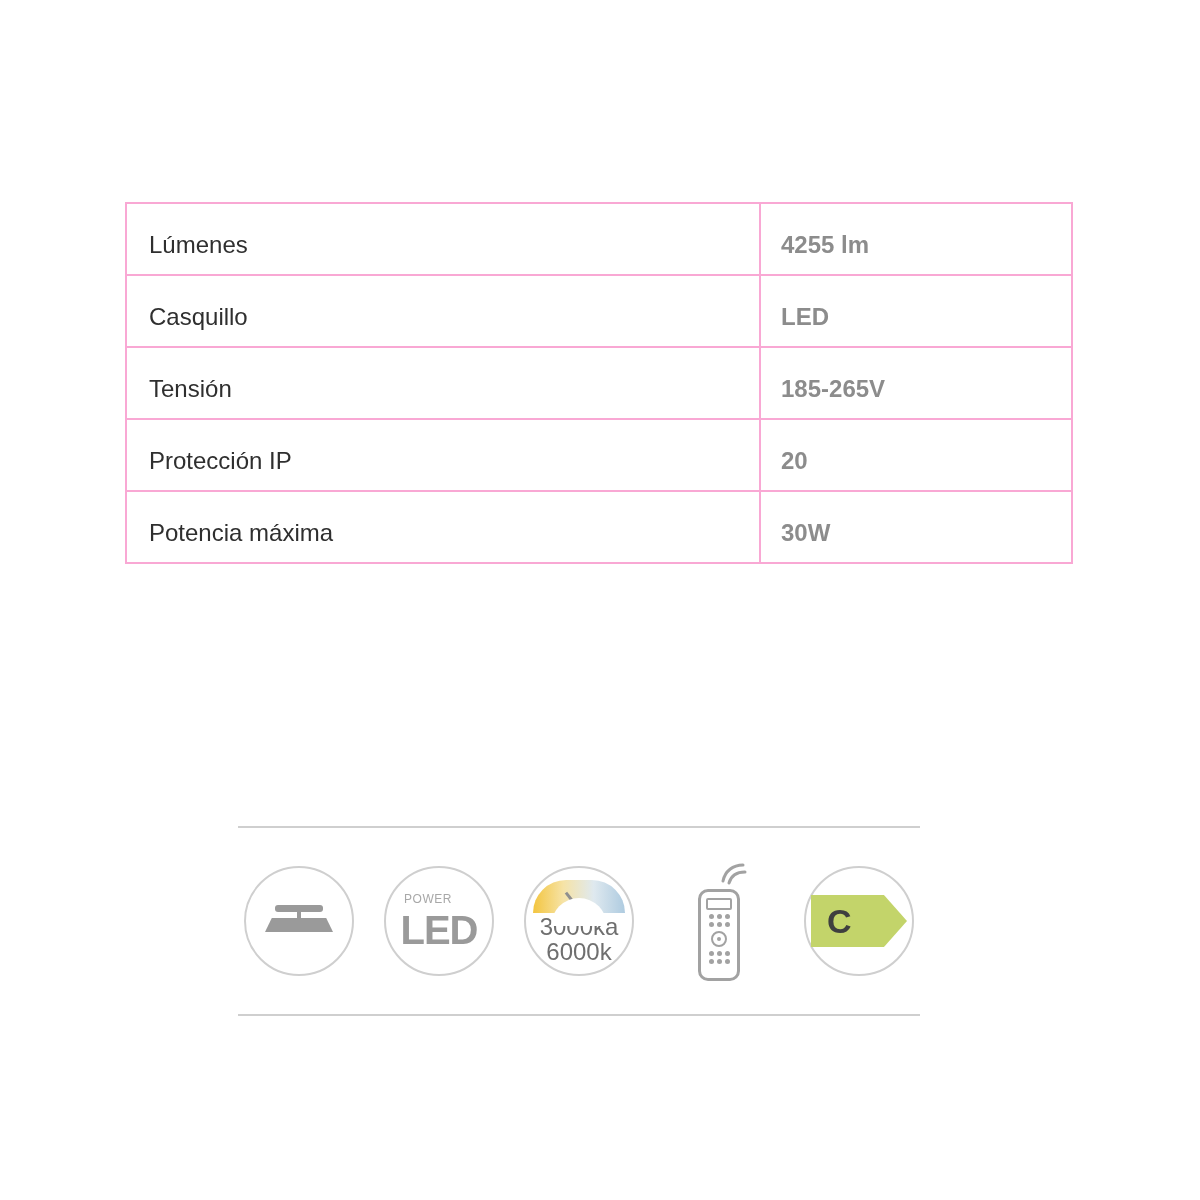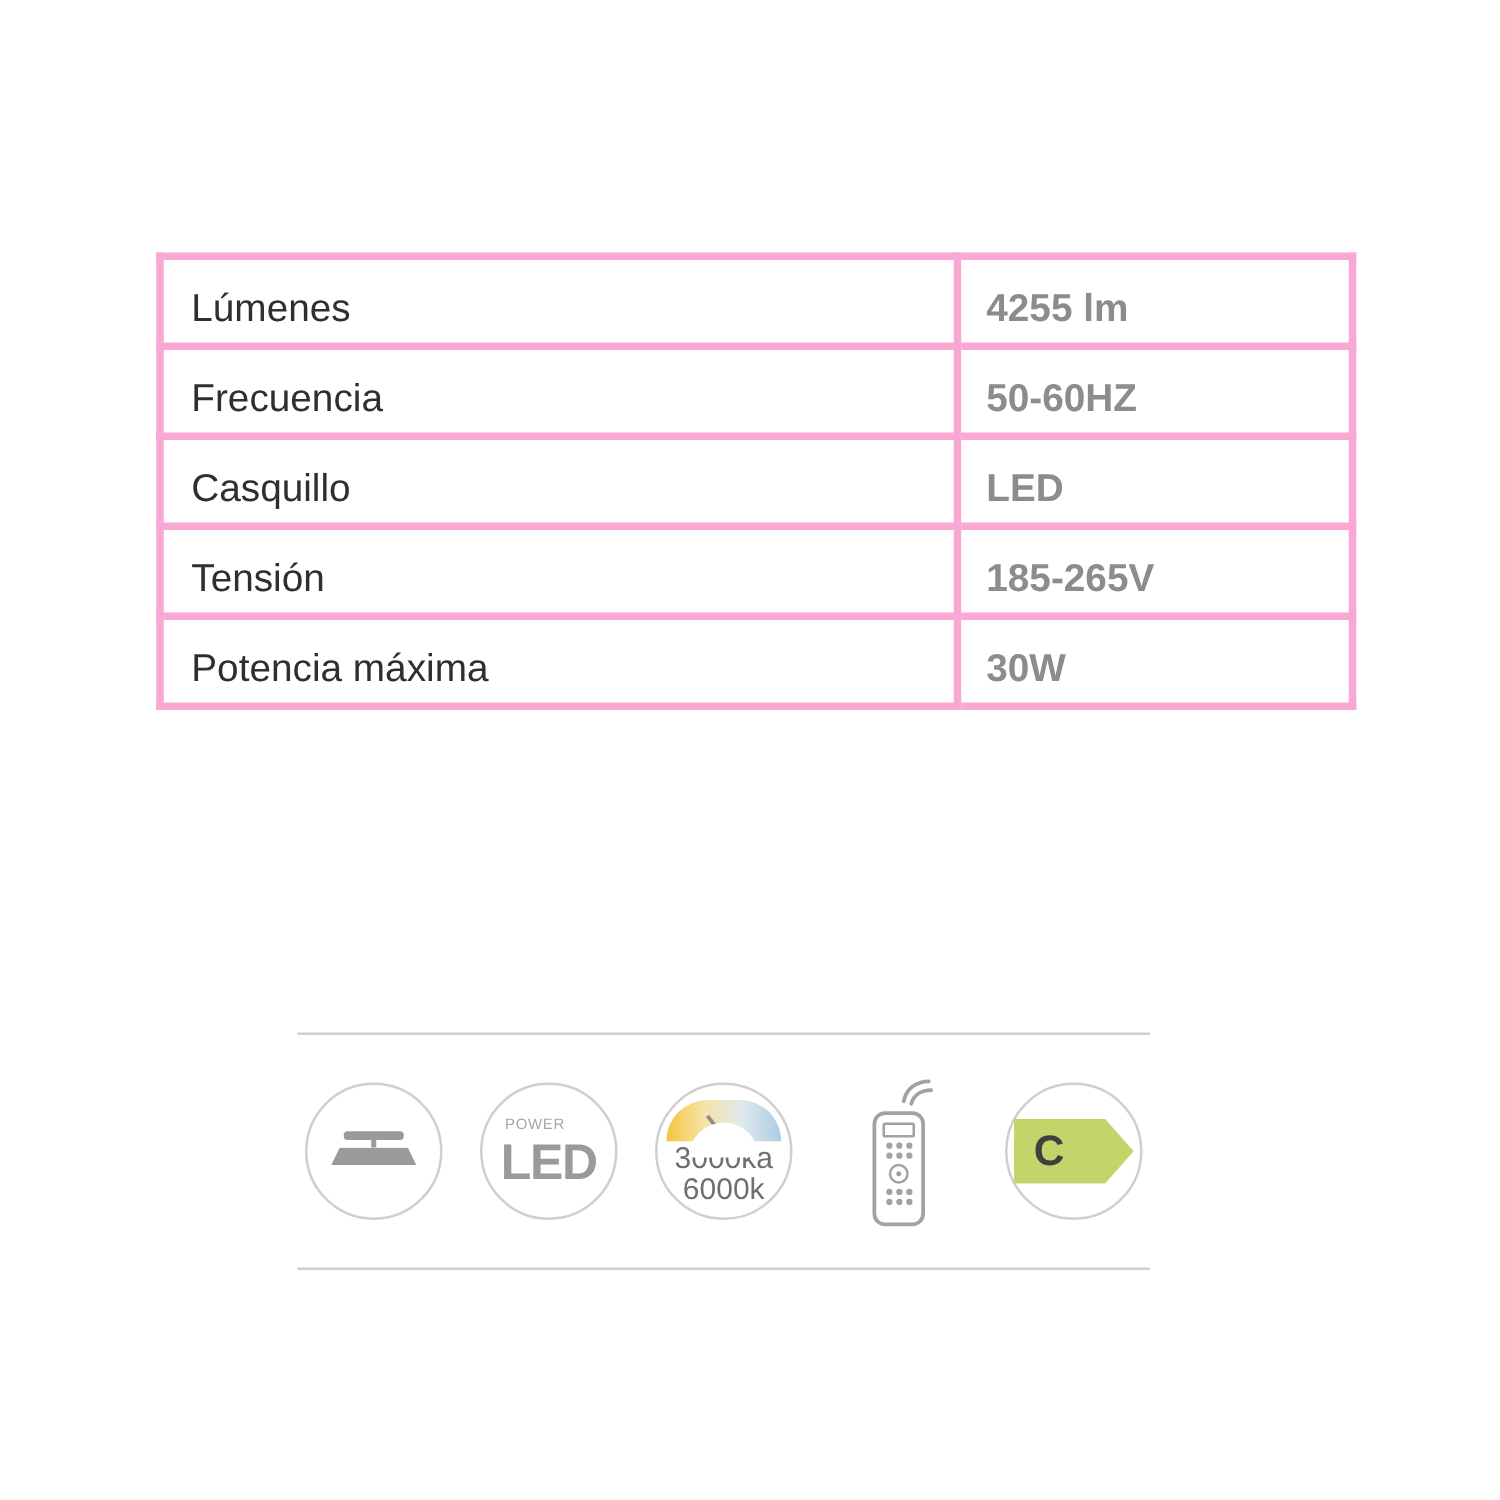--- a/index.html
+++ b/index.html
@@ -29,24 +29,24 @@
     left: 125px;
     top: 202px;
     width: 900px;
     border-collapse: collapse;
     table-layout: fixed;
   }
   .spec-table tr {
     height: 72px;
   }
   .spec-table td {
-    border: 6px solid #f9a8d4;
+    border: 2px solid #f9a8d4;
     padding: 12px 0 0 22px;
     vertical-align: middle;
-    font-size: 31px;
+    font-size: 24px;
     font-weight: 400;
     line-height: 1.1;
   }
   .spec-table td.label {
     width: 610px;
     color: #2f2f2f;
   }
   .spec-table td.value {
     width: 290px;
     color: #8c8c8c;
@@ -285,30 +285,30 @@
 
 <div class="sheet">
 
   <table class="spec-table">
     <tbody>
       <tr>
         <td class="label">Lúmenes</td>
         <td class="value">4255 lm</td>
       </tr>
       <tr>
-        <td class="label">Frecuencia</td>
-        <td class="value">50-60HZ</td>
-      </tr>
-      <tr>
         <td class="label">Casquillo</td>
         <td class="value">LED</td>
       </tr>
       <tr>
         <td class="label">Tensión</td>
         <td class="value">185-265V</td>
+      </tr>
+      <tr>
+        <td class="label">Protección IP</td>
+        <td class="value">20</td>
       </tr>
       <tr>
         <td class="label">Potencia máxima</td>
         <td class="value">30W</td>
       </tr>
     </tbody>
   </table>
 
   <div class="icon-strip">
     <div class="strip-rule"></div>

